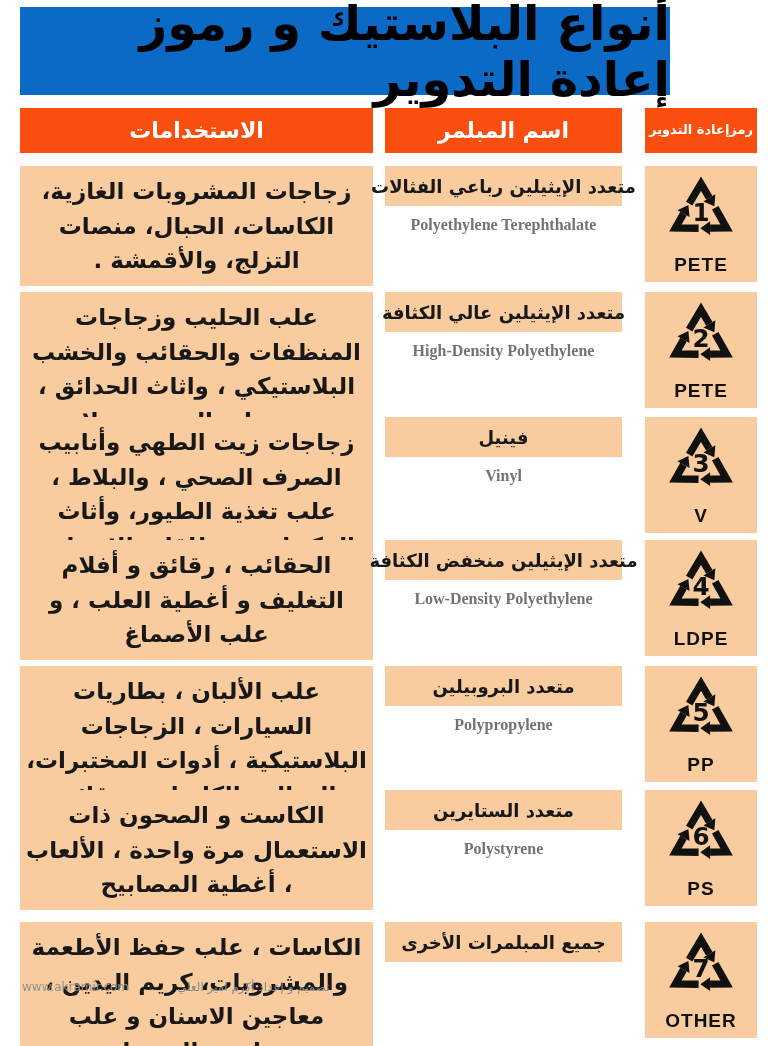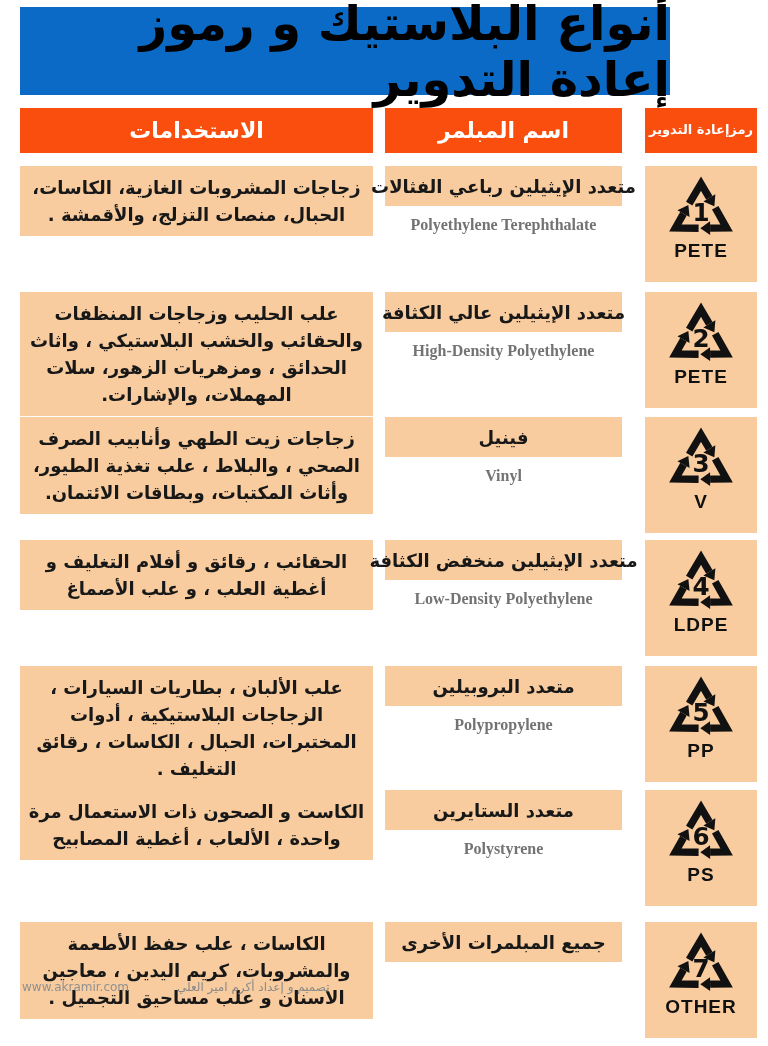--- a/index.html
+++ b/index.html
@@ -27,21 +27,21 @@
   .ch-sym  { left:645px; width:112px; font-size:13px; flex-direction:row; line-height:1.25; }
 
   
   .row { position:absolute; left:0; width:768px; height:0; }
   .r1{top:166px} .r2{top:292px} .r3{top:417px} .r4{top:540px}
   .r5{top:666px} .r6{top:790px} .r7{top:922px}
 
   .uses-box {
     position:absolute; left:20px; top:0; width:353px; box-sizing:border-box;
     background:#F8CC9E; padding:8px 4px; direction:rtl; text-align:center;
-    font-size:18px; font-weight:bold; color:#181818; line-height:1.5;
+    font-size:23px; font-weight:bold; color:#181818; line-height:1.5;
   }
   .name-box {
     position:absolute; left:385px; top:0; width:237px; height:40px;
     background:#F8CC9E; direction:rtl;
     display:flex; align-items:center; justify-content:center;
     font-size:18px; font-weight:bold; color:#181818; white-space:nowrap;
   }
   .name-en {
     position:absolute; left:385px; top:50px; width:237px; text-align:center;
     font-family:"Liberation Serif","DejaVu Serif",serif;
@@ -51,21 +51,21 @@
     position:absolute; left:645px; top:0; width:112px; height:116px;
     box-sizing:border-box; background:#F8CC9E; padding-top:6px;
     display:flex; flex-direction:column; align-items:center;
   }
   .recycle { width:82px; height:66px; display:block; }
   .recycle .num {
     font-family:"DejaVu Sans",sans-serif; font-weight:bold; font-size:30px;
     text-anchor:middle; fill:#111111;
   }
   .code {
-    margin-top:2px; font-size:19px; font-weight:bold; letter-spacing:1px;
+    margin-top:16px; font-size:19px; font-weight:bold; letter-spacing:1px;
     color:#111111; font-family:"Liberation Sans","DejaVu Sans",sans-serif;
   }
 
   
   .footer {
     position:absolute; left:22px; top:980px;
     display:flex; align-items:center; gap:36px;
   }
   .site   { font-size:12px; color:#909090; }
   .credit { font-size:12px; color:#8a8a8a; direction:rtl;margin-left:12px; }

